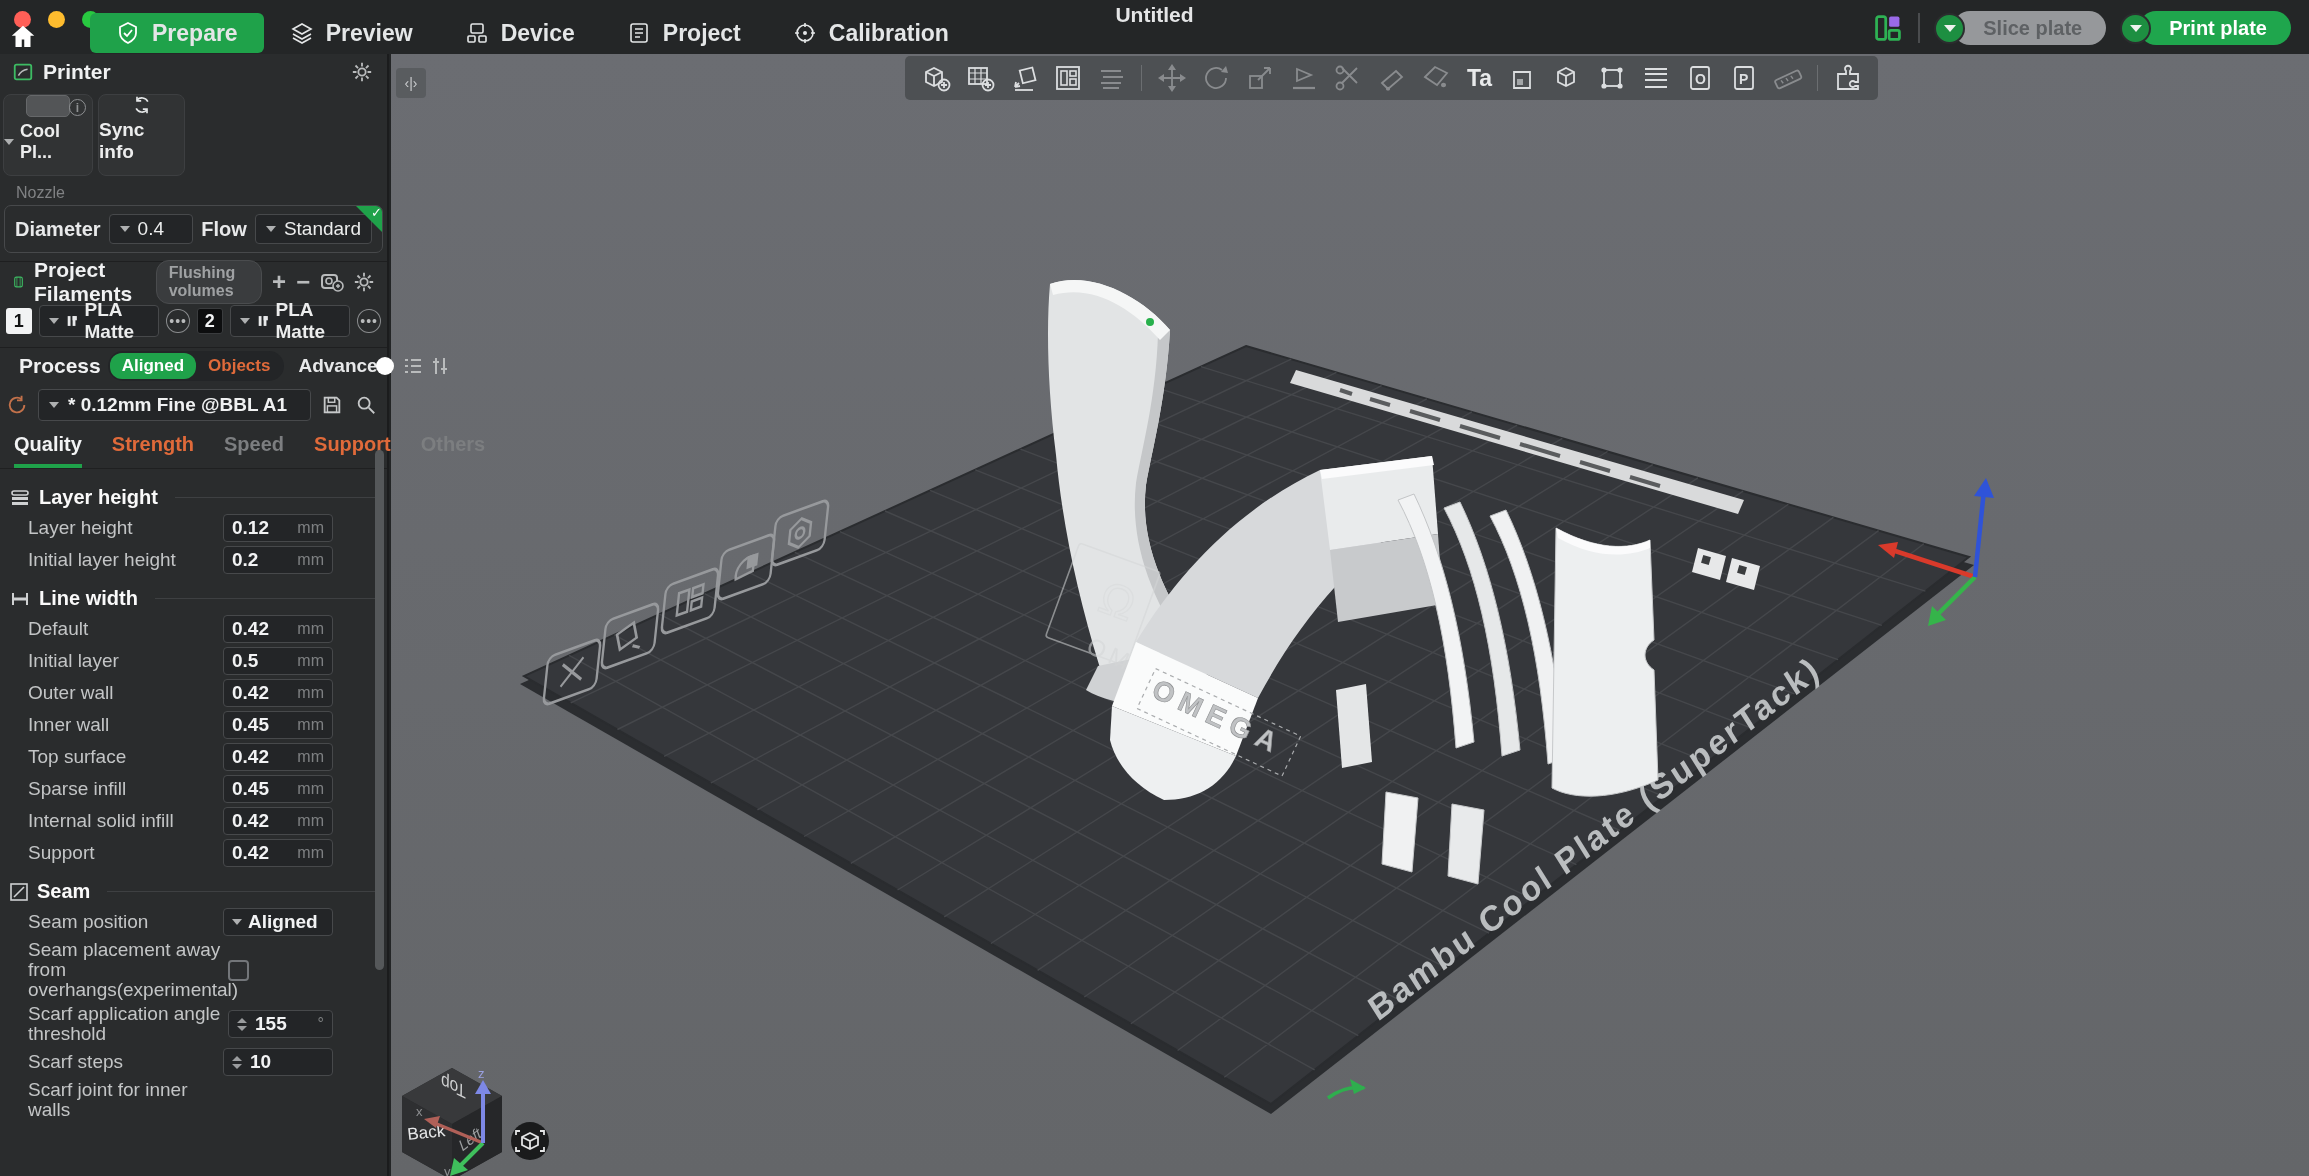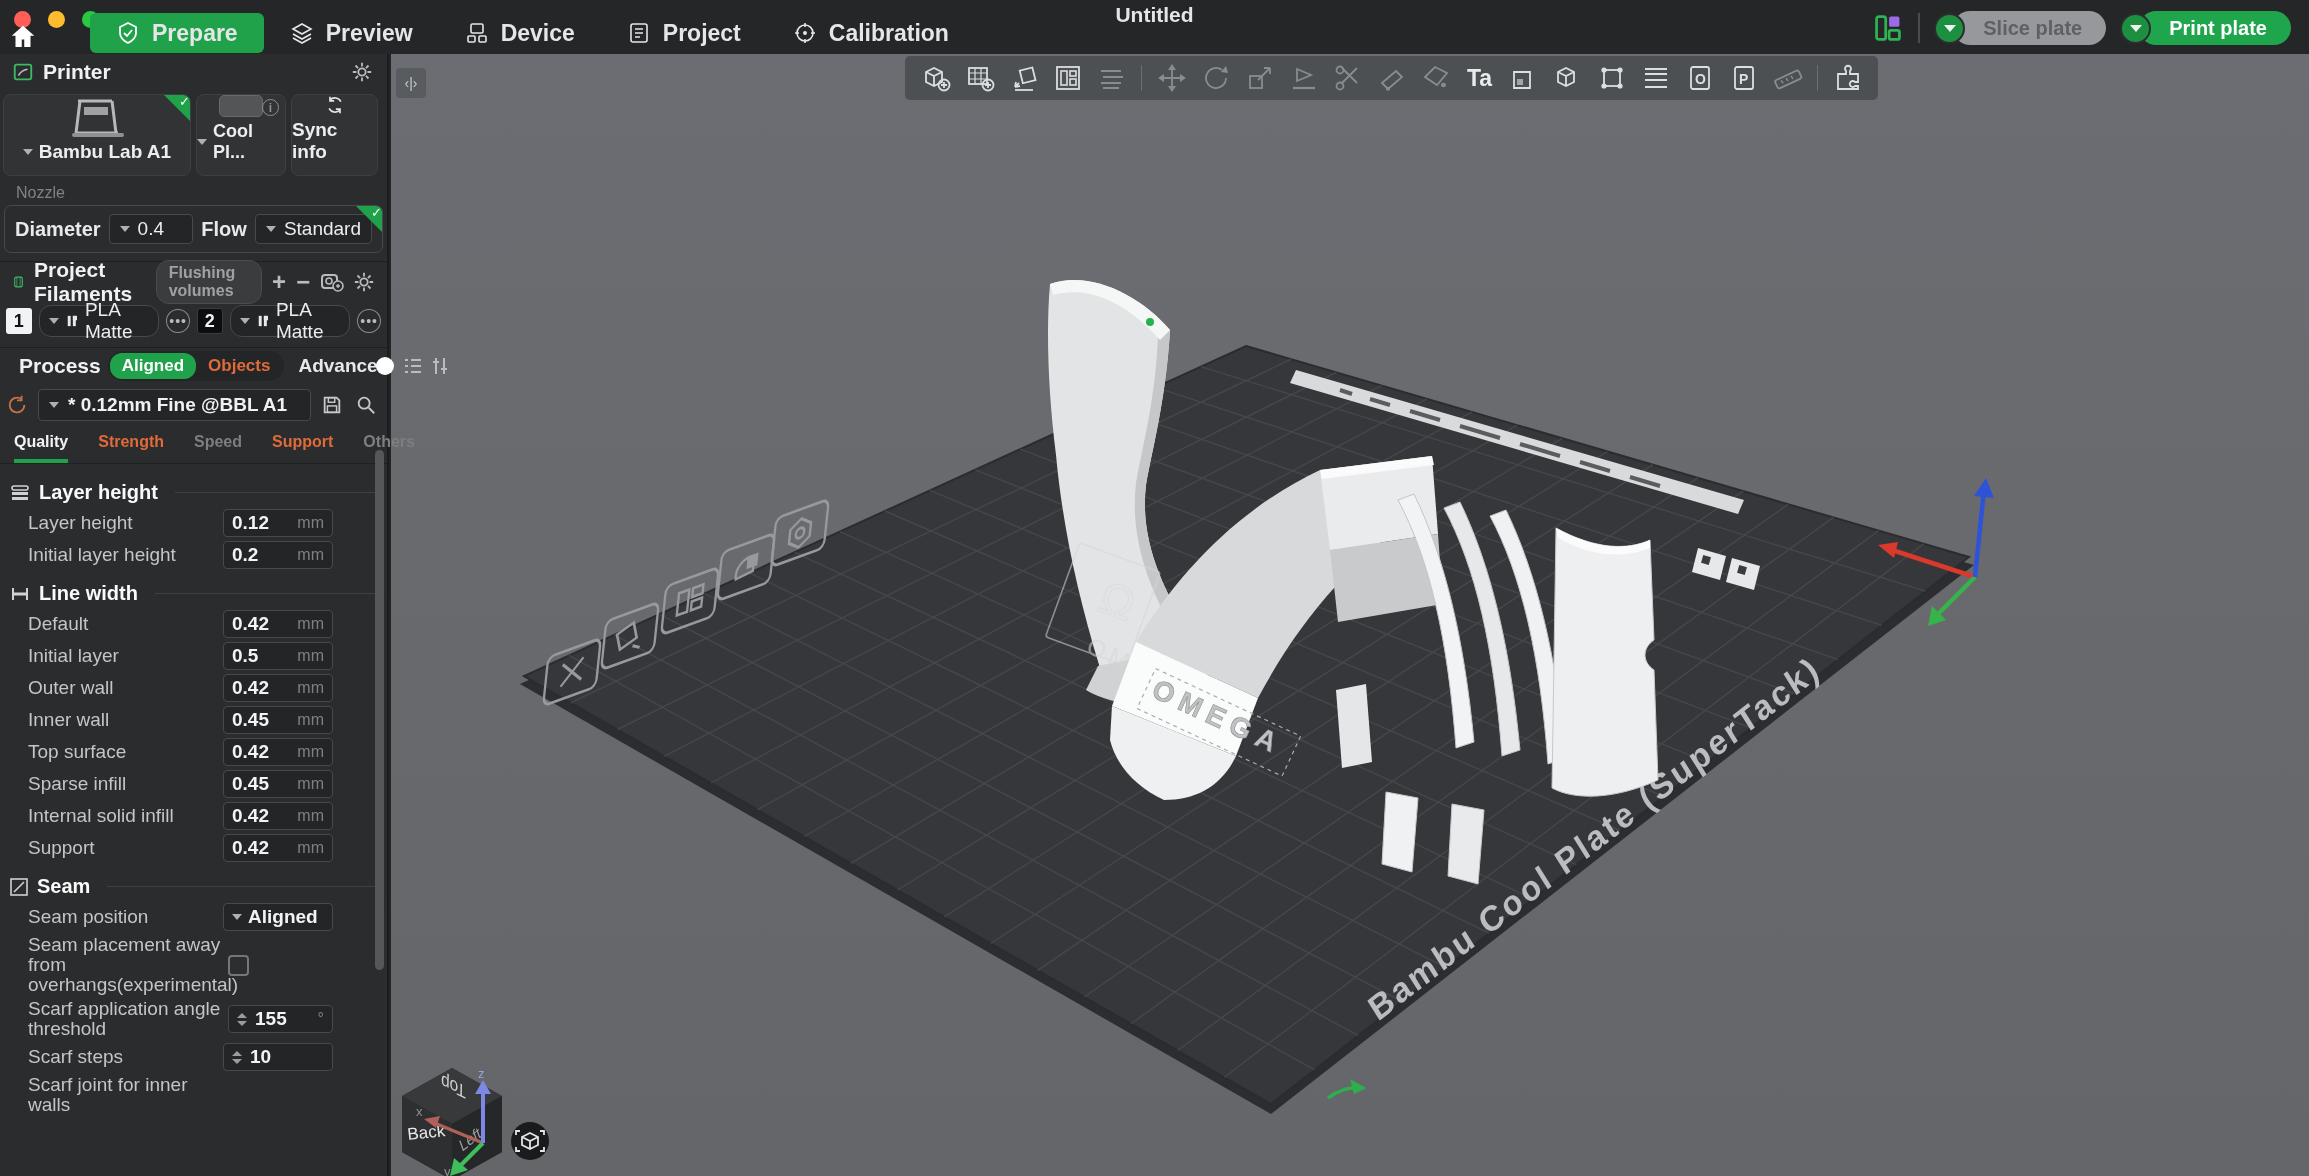--- a/index.html
+++ b/index.html
@@ -42,33 +42,33 @@
   #nozzle-label{color:#808284;font-size:16px;padding:2px 0 0 16px}
   #nozzle-box{position:relative;margin:3px 4px 8px 4px;height:48px;border:1px solid #47494b;border-radius:7px;display:flex;align-items:center;gap:8px;padding:0 10px;overflow:hidden}
   .nz-lbl{color:#e8e9ea;font-size:20px;font-weight:700}
   .mini-select{display:flex;align-items:center;gap:8px;background:#232527;border:1px solid #47494b;border-radius:4px;height:30px;padding:0 10px;color:#eceded;font-size:19px}
   .mini-select.w1{width:110px}.mini-select.w2{width:122px}
   .pill-tag{background:#3a3c3e;border:1px solid #4a4c4e;color:#9fa1a3;font-size:16px;border-radius:13px;padding:3px 12px}
   .fil-row{display:flex;align-items:center;gap:7px;padding:4px 6px 10px 6px}
   .fil-idx{width:26px;height:26px;display:flex;align-items:center;justify-content:center;font-size:18px;font-weight:700;border-radius:3px}
   .fil-idx.i1{background:#f2f3f4;color:#131415}
   .fil-idx.i2{background:#0d0e0f;color:#f2f3f4;border:1px solid #3a3c3e}
-  .fil-select{display:flex;align-items:center;gap:8px;background:#232527;border:1px solid #47494b;border-radius:12px;height:32px;padding:0 9px;color:#eceded;font-size:19px;font-weight:400;width:122px}
+  .fil-select{display:flex;align-items:center;gap:8px;background:#232527;border:1px solid #47494b;border-radius:4px;height:32px;padding:0 9px;color:#eceded;font-size:19px;font-weight:700;width:122px}
   .more-btn{width:24px;height:24px;border:1.5px solid #8a8c8e;border-radius:50%;color:#b9bbbc;font-size:14px;display:flex;align-items:center;justify-content:center;letter-spacing:1px}
   .scope-pills{display:flex;align-items:center;background:#232527;border-radius:15px;padding:2px}
   .scope{font-size:17px;font-weight:700;padding:3px 12px;border-radius:12px}
   .scope.global{background:#1fa24a;color:#fff}
   .scope.objects{color:#e06a3a}
   .adv-lbl{color:#e8e9ea;font-size:19px;font-weight:700}
   .toggle{width:42px;height:22px;border-radius:11px;background:#1fa64d;position:relative}
   .toggle::after{content:"";position:absolute;right:2px;top:2px;width:18px;height:18px;border-radius:50%;background:#fff}
   .preset-row{display:flex;align-items:center;gap:8px;padding:6px 8px 4px 4px}
   .preset-select{display:flex;align-items:center;gap:9px;background:#232527;border:1px solid #47494b;border-radius:4px;height:32px;padding:0 10px;color:#f0f1f2;font-size:19px;font-weight:700;flex:1}
   .ptabs{display:flex;align-items:flex-end;gap:0;padding:8px 0 0 14px;border-bottom:1px solid #1f2021}
-  .ptab{font-size:16px;font-weight:700;padding:0 0 8px 0;margin-right:30px;border-bottom:4px solid transparent}
+  .ptab{font-size:20px;font-weight:700;padding:0 0 8px 0;margin-right:30px;border-bottom:4px solid transparent}
   .ptab.active{color:#f2f3f4;border-bottom-color:#1fa24a}
   .ptab.modified{color:#e06a3a}
   .ptab.normal{color:#7c7e80}
   #settings{padding:4px 0 0 0}
   .sec-head{display:flex;align-items:center;gap:9px;margin:13px 10px 5px 10px;color:#fafafa;font-weight:700;font-size:20px}
   .sec-head .rule{flex:1;height:1px;background:#3e4042;margin-left:8px}
   .row{display:flex;align-items:center;justify-content:space-between;padding:0 54px 0 28px;min-height:25px;margin:4px 0}
   .row .lbl{color:#c3c5c6;font-size:19px;line-height:20px;max-width:200px}
   .vbox{display:flex;align-items:center;background:#232527;border:1px solid #47494b;border-radius:4px;width:110px;height:28px;padding:0 8px;gap:6px}
   .vbox .val{color:#f2f3f4;font-weight:700;font-size:19px;flex:1}
@@ -180,32 +180,20 @@
     <span class="spacer"></span>
     <span class="icon-btn">
       <svg width="22" height="22" viewBox="0 0 24 24">
           <circle cx="12" cy="12" r="4" fill="none" stroke="#b9bbbc" stroke-width="2"></circle>
           <path d="M12 2v4M12 18v4M2 12h4M18 12h4M4.9 4.9l2.8 2.8M16.3 16.3l2.8 2.8M19.1 4.9l-2.8 2.8M7.7 16.3l-2.8 2.8" stroke="#b9bbbc" stroke-width="2"></path>
         </svg>
     </span>
   </div>
 
   <div class="cards">
-    <div class="card printer">
-      <div class="corner-check"></div>
-      <svg width="86" height="44" viewBox="0 0 86 44" style="margin-bottom:2px">
-        <path d="M24 6h34M26 6 22 38M58 6l4 32M22 38h42" stroke="#b6b8ba" stroke-width="3" fill="none"></path>
-        <rect x="30" y="12" width="24" height="8" fill="#9fa1a3"></rect>
-          <rect x="18" y="38" width="52" height="4" rx="2" fill="#8e9092"></rect>
-      </svg>
-      <div class="card-label">
-          <span class="chev"></span>
-          <span>Bambu Lab A1</span>
-        </div>
-    </div>
     <div class="card plate">
       <div class="info-dot">i</div>
       <div class="plate-thumb"></div>
       <div class="card-label" style="font-size:18px">
           <span class="chev"></span>
           <span>Cool Pl...</span>
         </div>
     </div>
     <div class="card sync">
       <svg width="34" height="30" viewBox="0 0 24 24">

